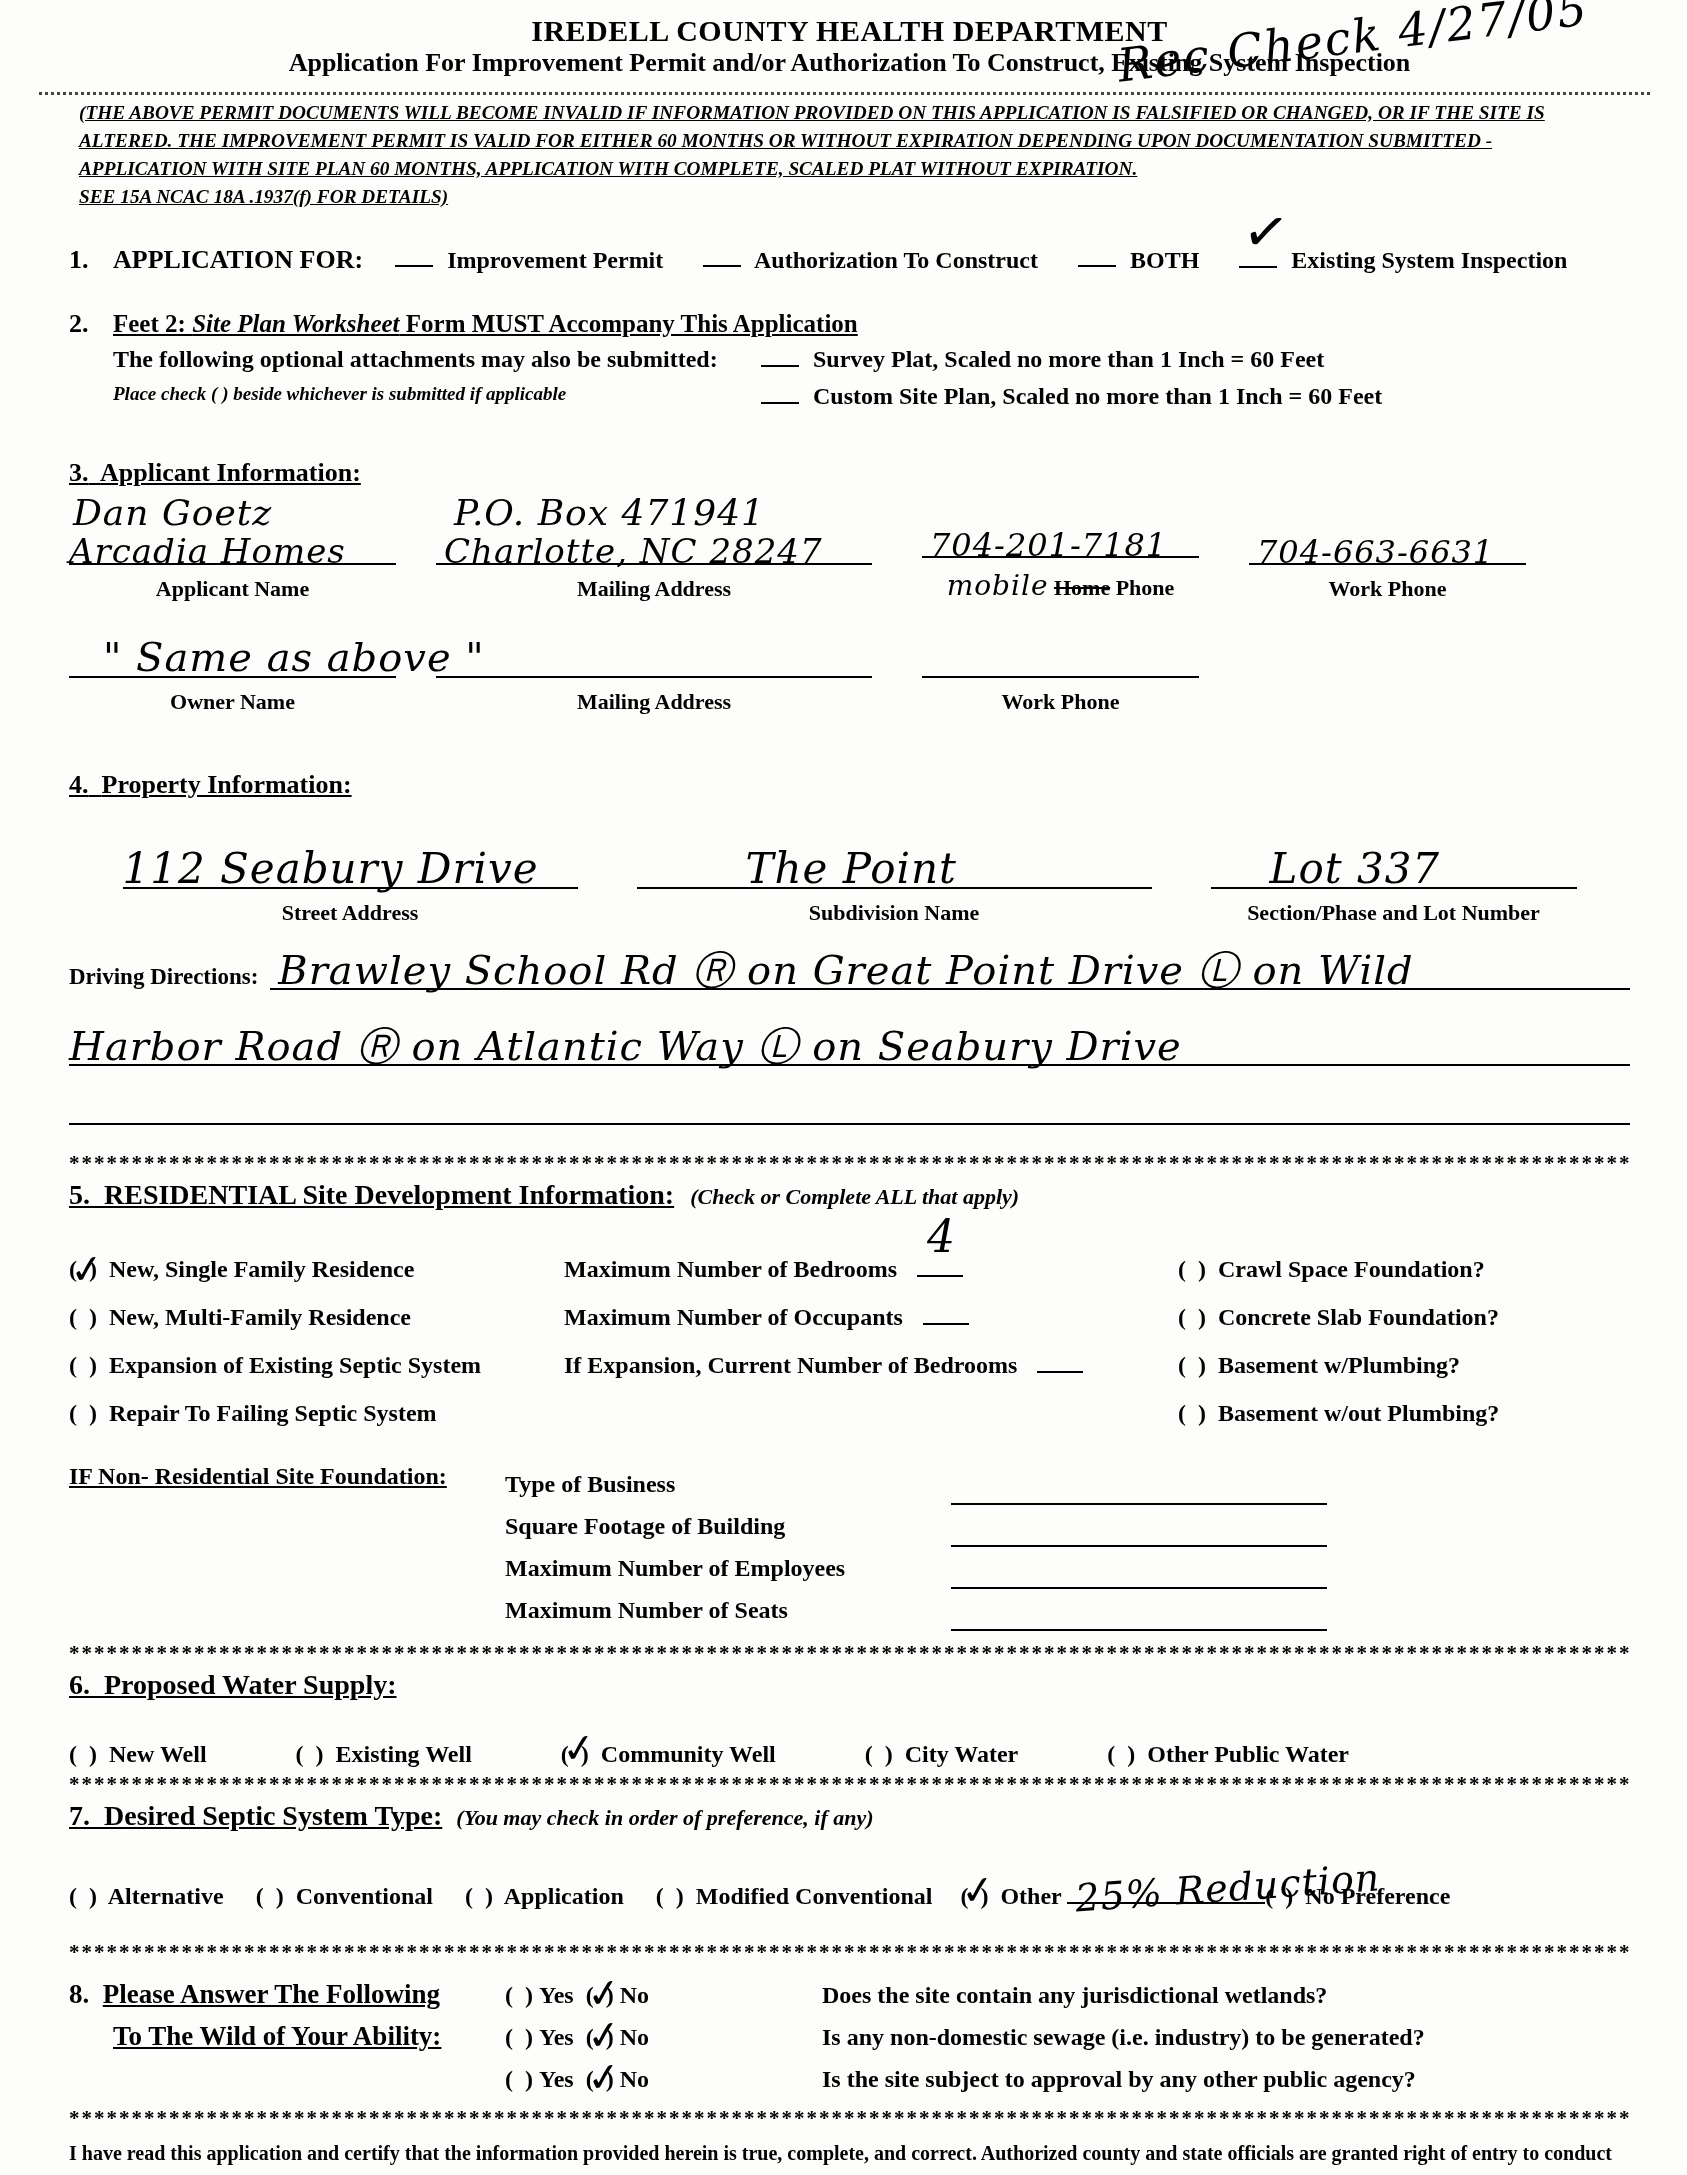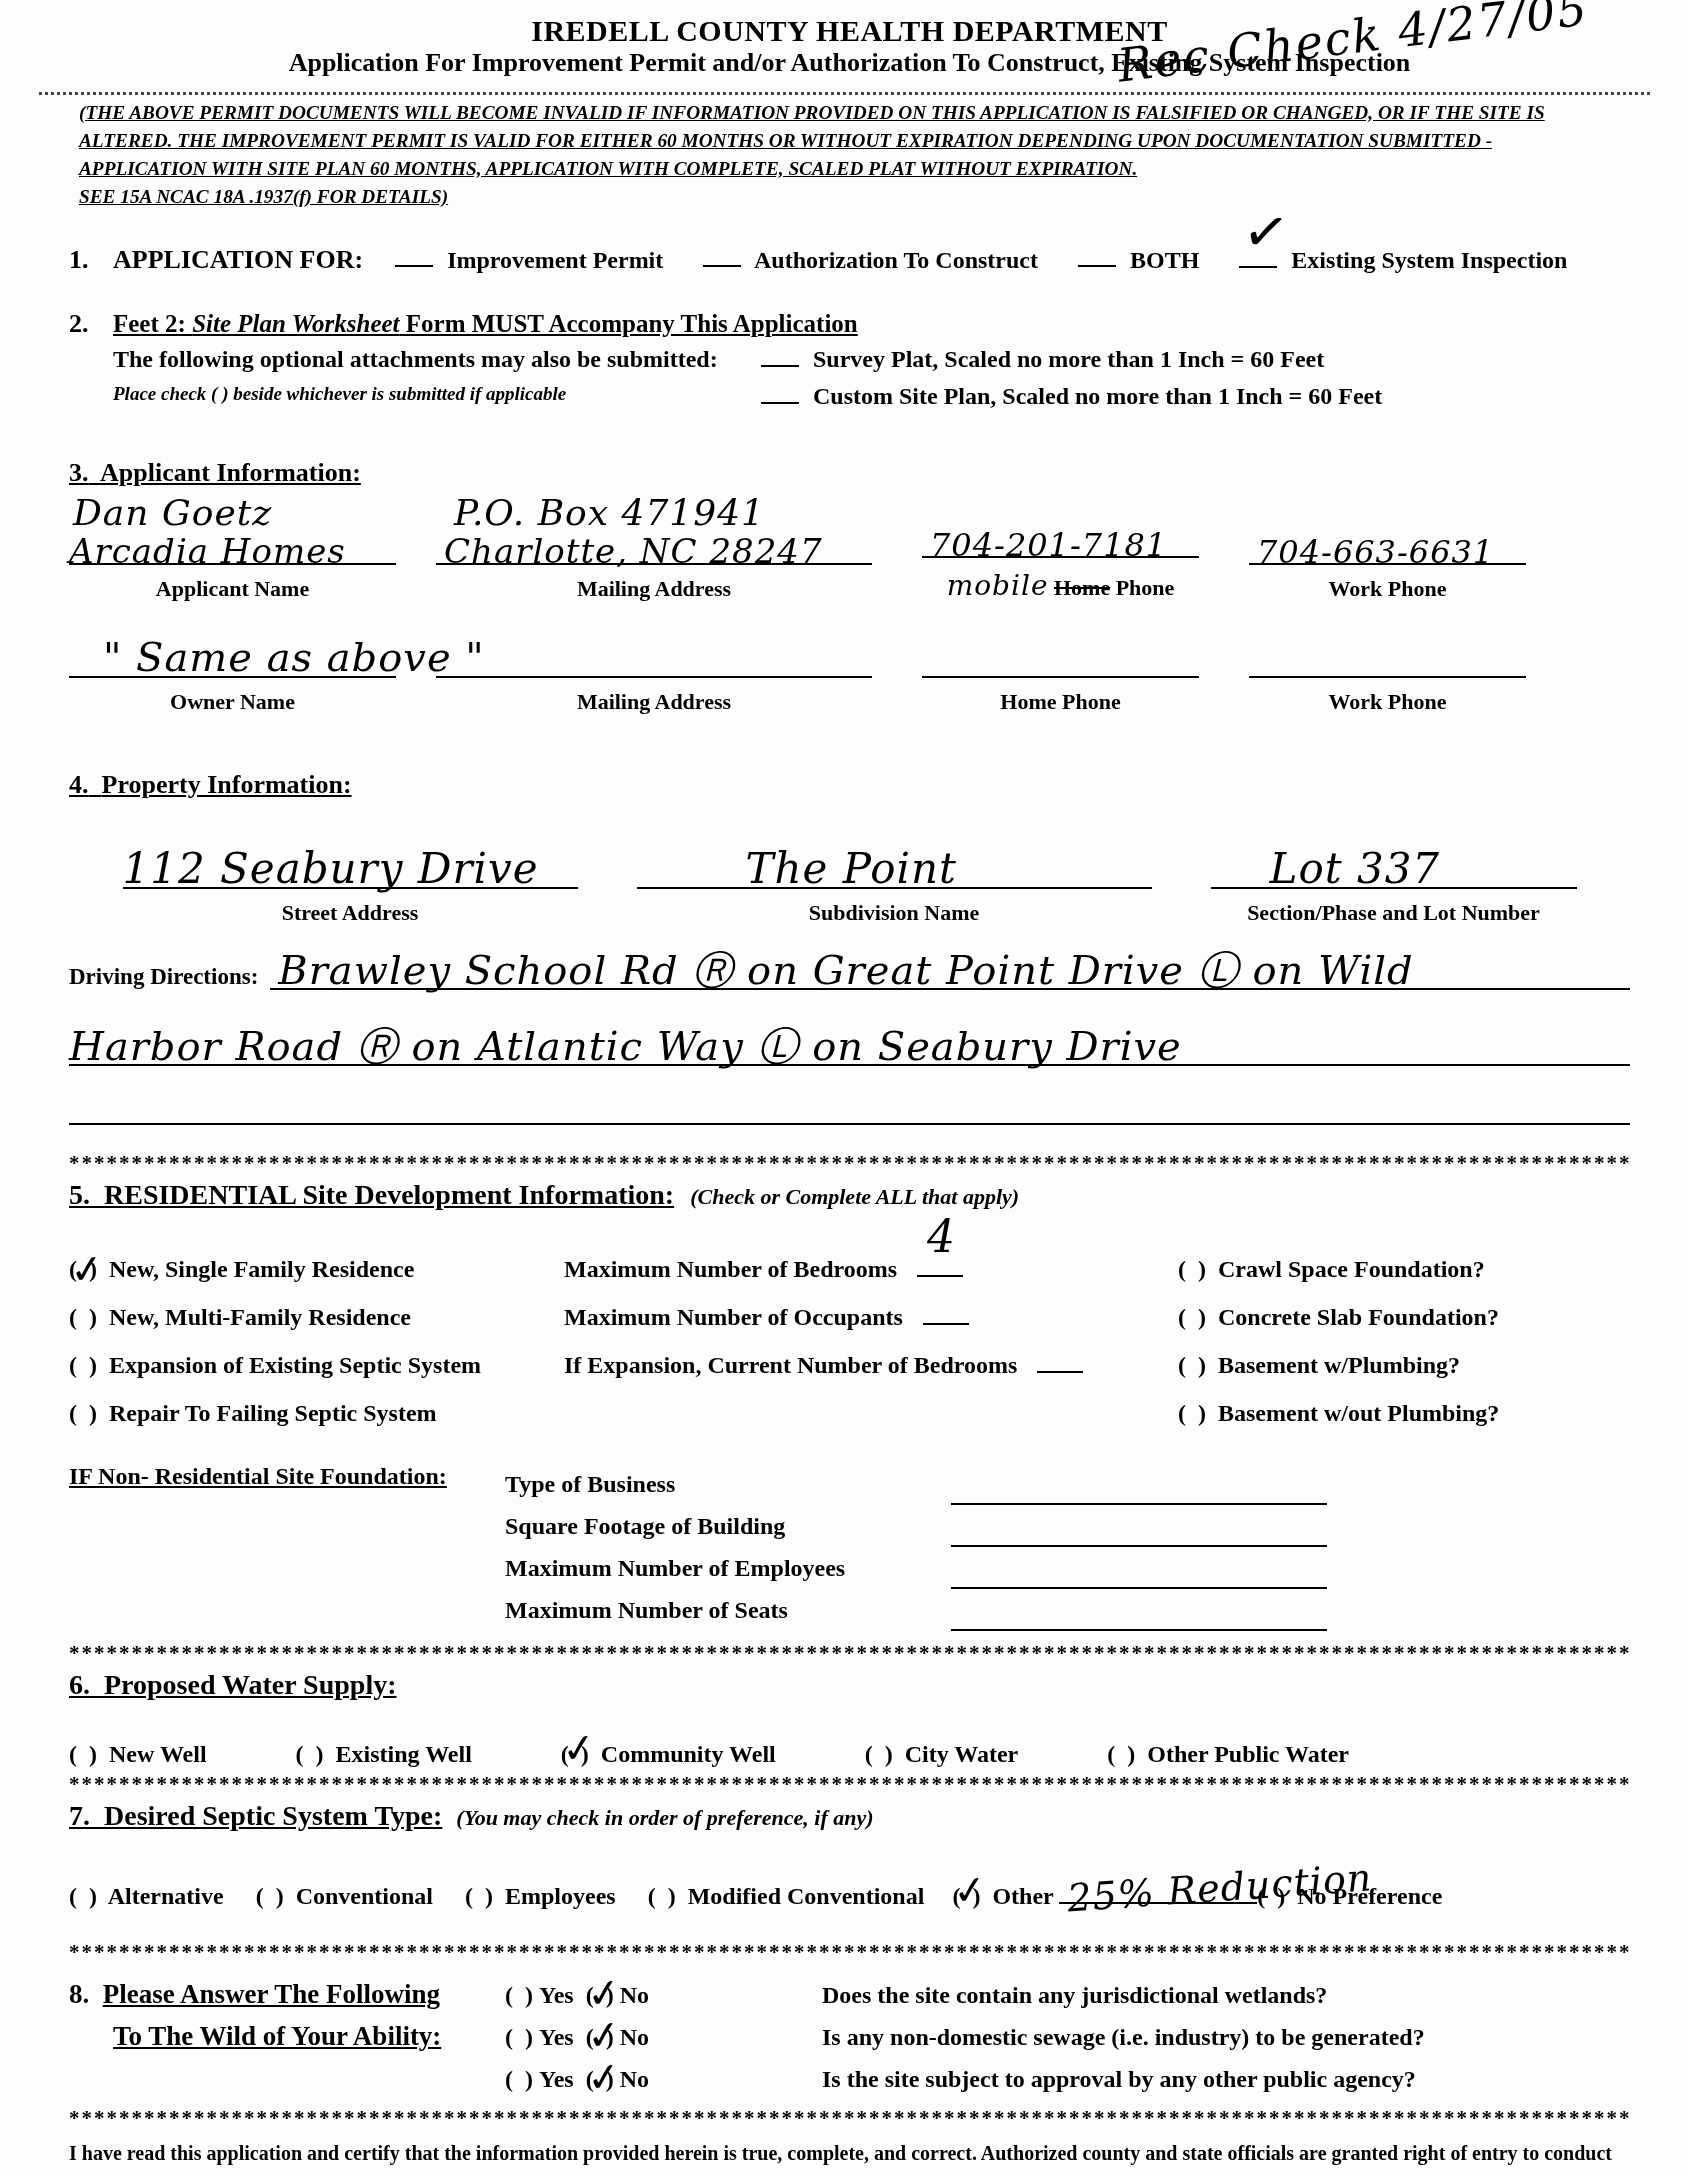--- a/index.html
+++ b/index.html
@@ -165,24 +165,20 @@
           <span class="hw hwline" style="font-size:40px; left:34px; bottom:-4px;">" Same as above "</span>
         </div>
         <div class="flab">Owner  Name</div>
       </div>
       <div class="fcol" style="width:436px; margin-left:40px;">
         <div class="fline"></div>
         <div class="flab">Mailing Address</div>
       </div>
       <div class="fcol" style="width:277px; margin-left:50px;">
         <div class="fline"></div>
-        <div class="flab">Home Phone</div>
-      </div>
-      <div class="fcol" style="width:277px; margin-left:50px;">
-        <div class="fline"></div>
         <div class="flab">Work Phone</div>
       </div>
     </div>
   </div>
 
   <div style="margin-top:55px;">
     <span class="sechead u"><span>4.</span>&nbsp; <span>Property Information:</span></span>
 
     <div class="frow" style="margin-top:59px;justify-content:center;">
       <div class="fcol" style="width:455px;">
@@ -337,21 +333,21 @@
       <span class="opt" style="margin-right:32px;">
         <span class="cb"><span>(</span>&nbsp;&nbsp;<span>)</span><span class="mk"></span></span>
         <span>Alternative</span>
       </span>
       <span class="opt" style="margin-right:32px;">
         <span class="cb"><span>(</span>&nbsp;&nbsp;<span>)</span><span class="mk"></span></span>
         <span>Conventional</span>
       </span>
       <span class="opt" style="margin-right:32px;">
         <span class="cb"><span>(</span>&nbsp;&nbsp;<span>)</span><span class="mk"></span></span>
-        <span>Employees</span>
+        <span>Application</span>
       </span>
       <span class="opt" style="margin-right:28px;">
         <span class="cb"><span>(</span>&nbsp;&nbsp;<span>)</span><span class="mk"></span></span>
         <span>Modified Conventional</span>
       </span>
       <span class="opt" style="margin-right:0;">
         <span class="cb"><span>(</span>&nbsp;&nbsp;<span>)</span><span class="mk">✓</span></span>
         <span>Other</span>
         <span class="ilb ln" style="width:198px; height:24px; position:relative;">
           <span class="hw" style="position:absolute; left:8px; bottom:-8px; font-size:38px; transform:rotate(-4deg);">25% Reduction</span>

